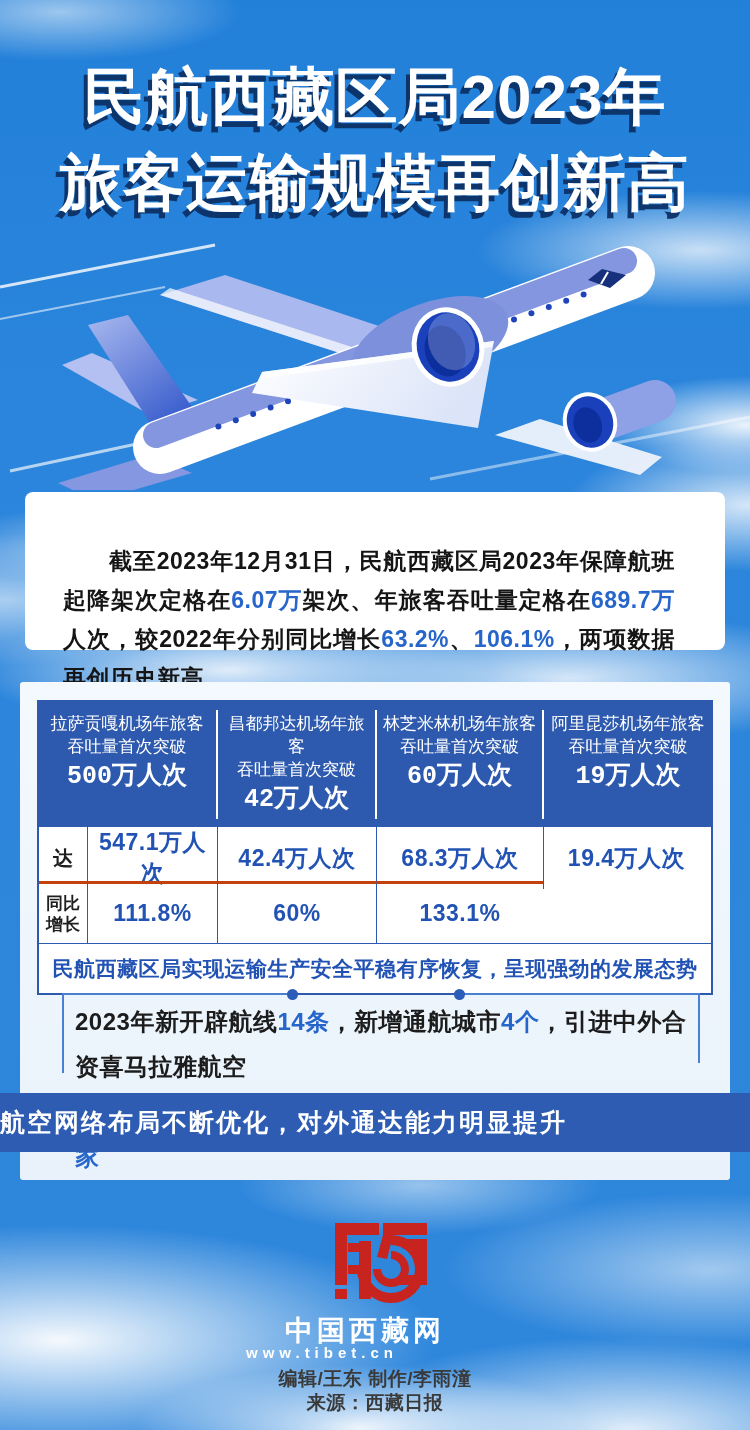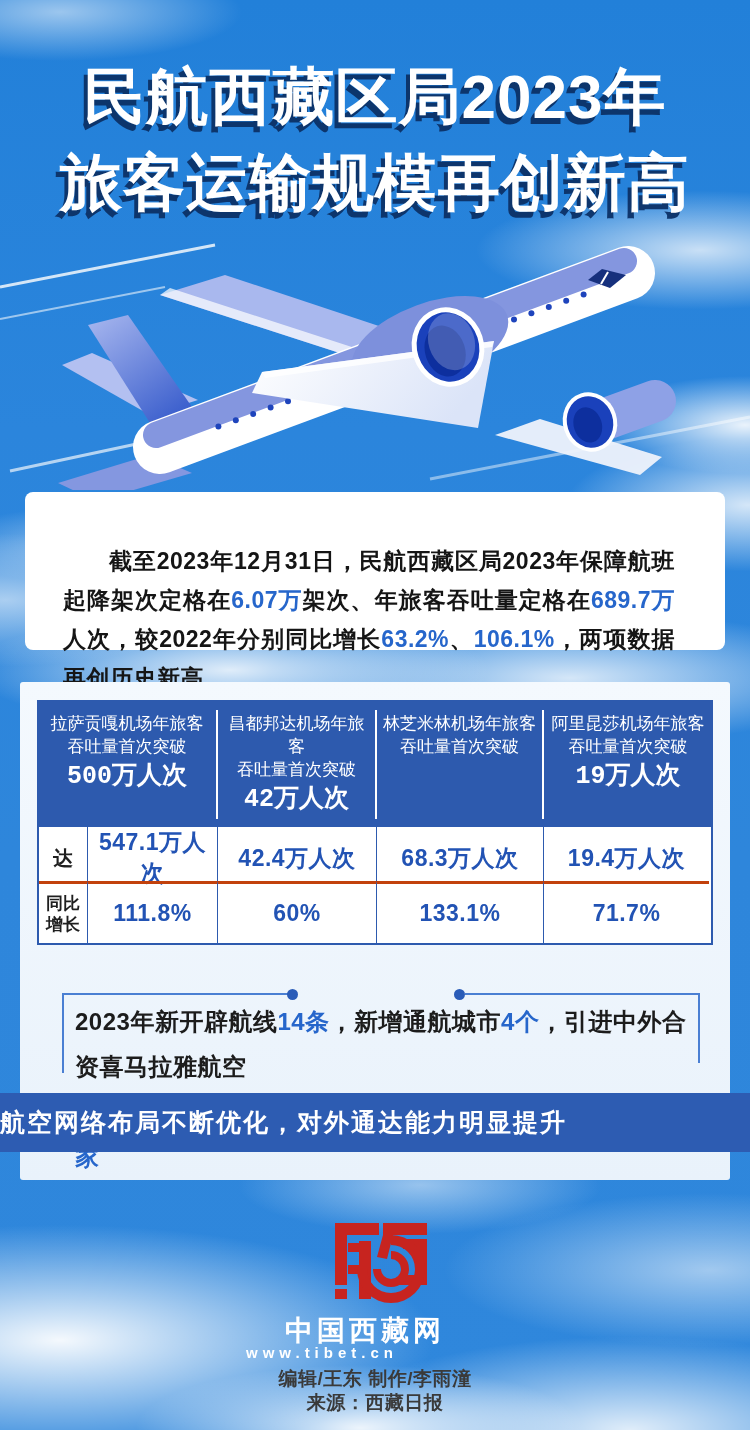--- a/index.html
+++ b/index.html
@@ -183,20 +183,21 @@
           <div class="h-value">500万人次</div>
         </div>
         <div class="th">
           <div class="h-line">昌都邦达机场年旅客</div>
           <div class="h-line">吞吐量首次突破</div>
           <div class="h-value">42万人次</div>
         </div>
         <div class="th">
           <div class="h-line">林芝米林机场年旅客</div>
           <div class="h-line">吞吐量首次突破</div>
+          <div class="h-value">60万人次</div>
         </div>
         <div class="th">
           <div class="h-line">阿里昆莎机场年旅客</div>
           <div class="h-line">吞吐量首次突破</div>
           <div class="h-value">19万人次</div>
         </div>
       </div>
       <div class="tbody">
         <div class="trow r1">
           <div class="td">
@@ -224,24 +225,22 @@
           </div>
           <div class="td">
               <span class="cell-value">111.8%</span>
             </div>
           <div class="td">
               <span class="cell-value">60%</span>
             </div>
           <div class="td">
               <span class="cell-value">133.1%</span>
             </div>
-          <div class="td">
-              <span class="cell-value">71.7%</span>
-            </div>
-        </div>
+        </div>
+        <div class="tsummary">民航西藏区局实现运输生产安全平稳有序恢复，呈现强劲的发展态势</div>
       </div>
     </div>
 
     <div class="routes-frame">
       <div class="rf-top-left"></div>
       <div class="rf-top-right"></div>
       <div class="rf-side-l"></div>
       <div class="rf-side-r"></div>
       <div class="rf-dot d1"></div>
       <div class="rf-dot d2"></div>

